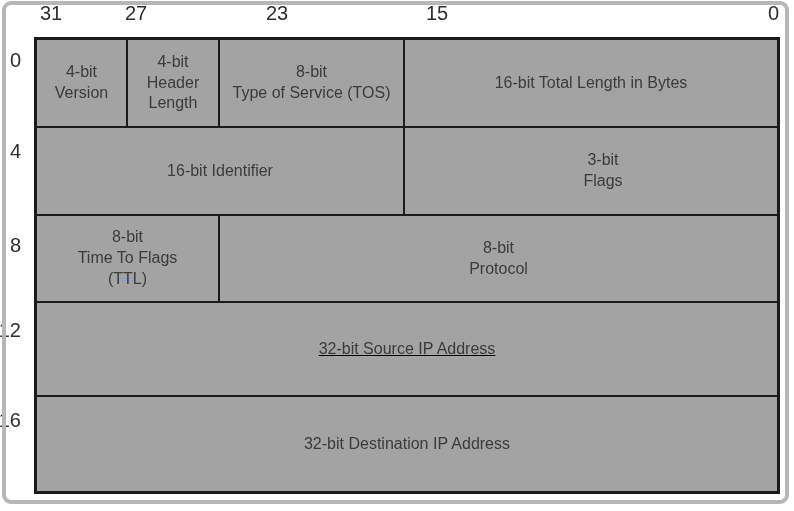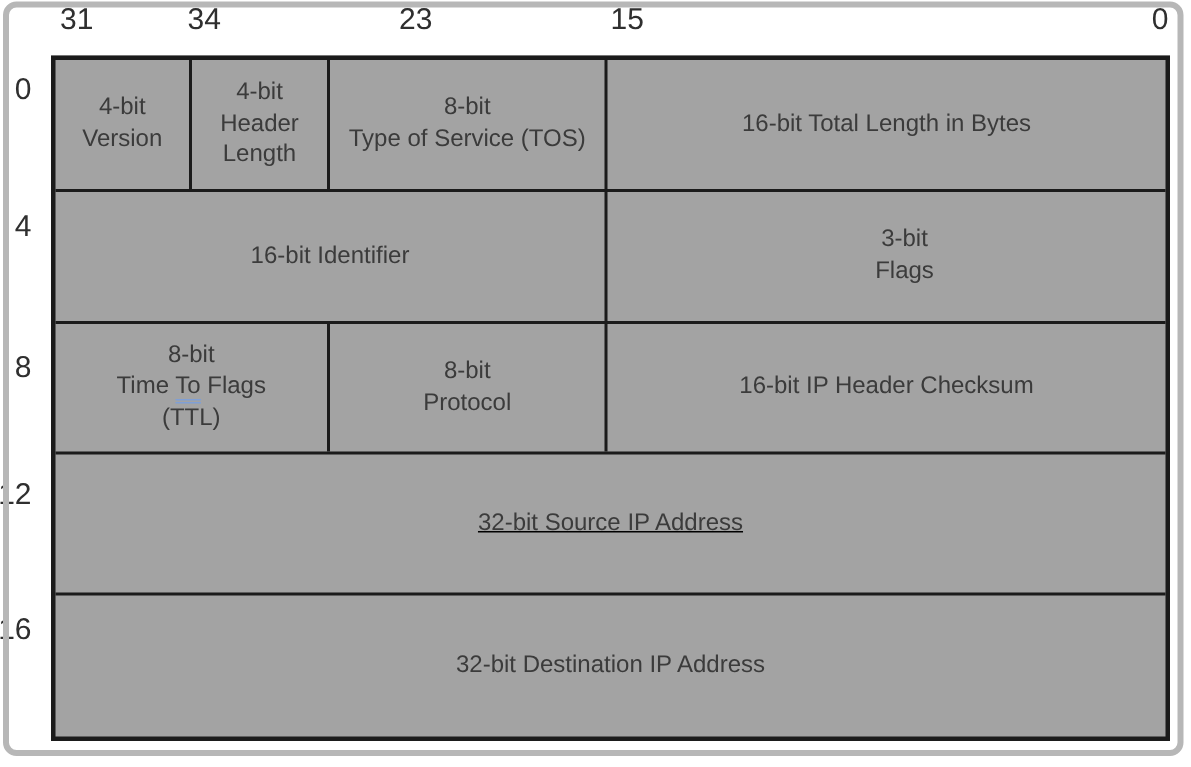--- a/index.html
+++ b/index.html
@@ -36,21 +36,21 @@
     position: absolute;
     top: 1px;
     font-size: 20px;
     line-height: 24px;
     color: #2f2f2f;
     z-index: 2;
   }
   .bl-31 { left: 40px; text-align: right; }
   .bl-27 { left: 125px; }
   .bl-23 { left: 222px; margin-left: 44px; }
-  .bl-15 { left: 407px; }
+  .bl-15 { left: 426px; }
   .bl-0  { right: 15px; }
   
   .offset-label {
     position: absolute;
     left: -5px;
     width: 26px;
     text-align: right;
     font-size: 20px;
     line-height: 24px;
     color: #2f2f2f;
@@ -104,32 +104,32 @@
   .w-version { width: 91px; }
   .w-hl      { width: 92px; }
   .w-tos     { width: 185px; }
   .w-id      { width: 368px; }
   .w-flags   { width: 70px; margin-left: 24px; }
   .w-ttl     { width: 183px; }
   .w-proto   { width: 185px; }
   
   .grammar {
     border-bottom: 3px double #7f9fd6;
-    padding-bottom: 0px;
+    padding-bottom: 12px;
   }
 </style>
 </head>
 <body>
 
 <div class="page">
 
   <div class="frame"></div>
 
   <span class="bit-label bl-31">31</span>
-  <span class="bit-label bl-27">34</span>
+  <span class="bit-label bl-27">27</span>
   <span class="bit-label bl-23">23</span>
   <span class="bit-label bl-15">15</span>
   <span class="bit-label bl-0">0</span>
 
   <span class="offset-label ol-0">0</span>
   <span class="offset-label ol-4">4</span>
   <span class="offset-label ol-8">8</span>
   <span class="offset-label ol-12">12</span>
   <span class="offset-label ol-16">16</span>
 
@@ -153,21 +153,20 @@
     </div>
 
     <div class="row r3">
       <div class="cell w-ttl cell-col">
         <div>8-bit</div>
         <div><span>Time </span><span class="grammar">To</span><span> Flags</span></div>
         <div>(TTL)</div>
       </div>
       <div class="cell w-proto">8-bit
 Protocol</div>
-      <div class="cell">16-bit IP Header Checksum</div>
     </div>
 
     <div class="row r4">
       <div class="cell">32-bit Source IP Address</div>
     </div>
 
     <div class="row r5">
       <div class="cell">32-bit Destination IP Address</div>
     </div>
 

